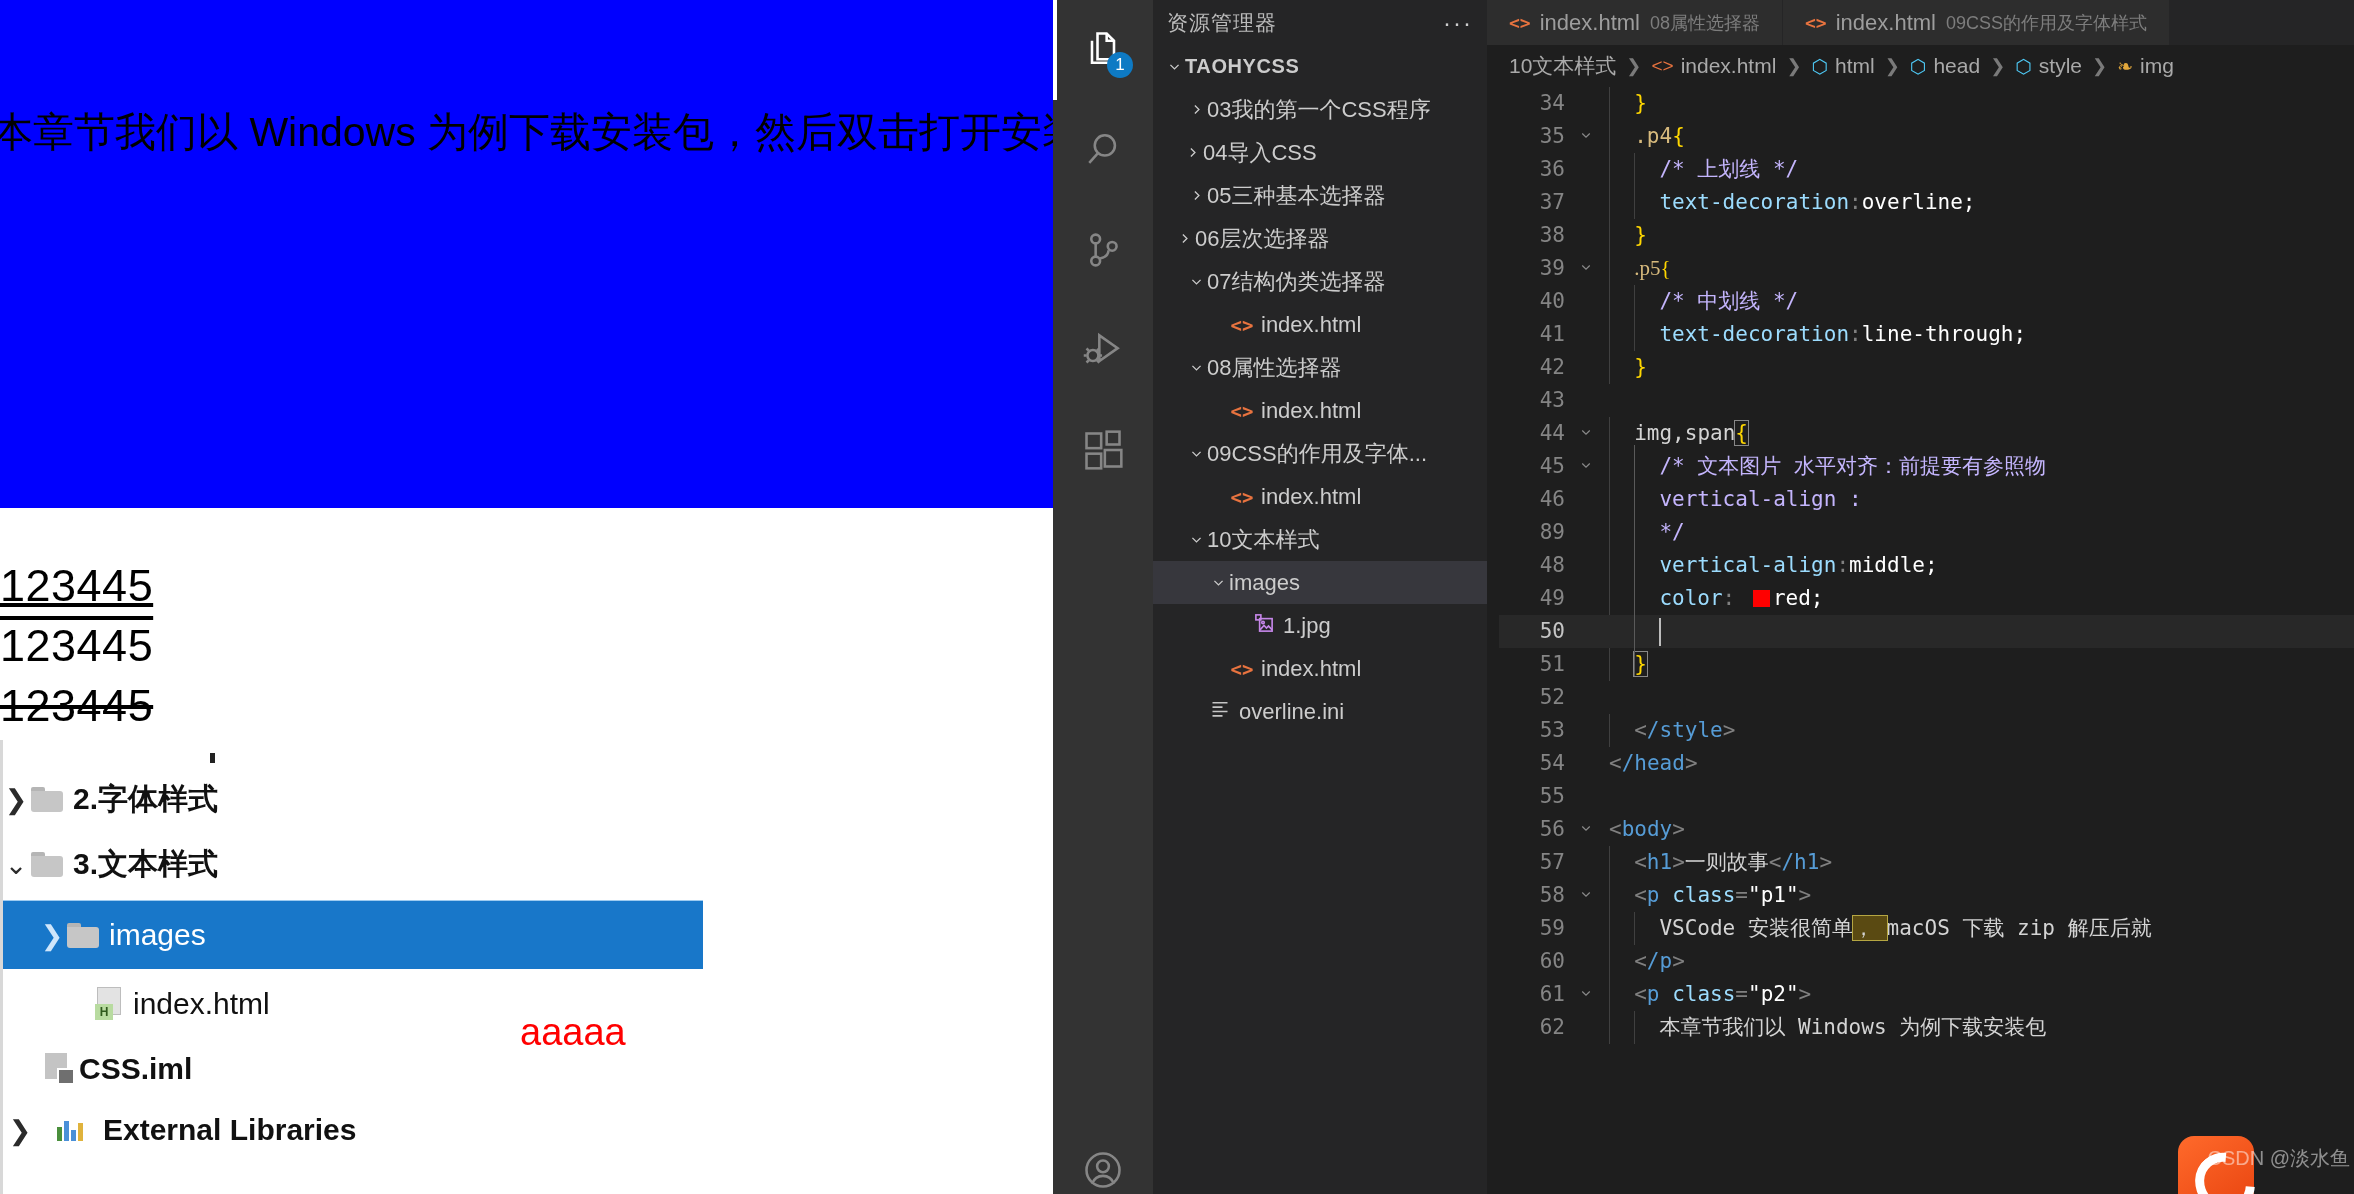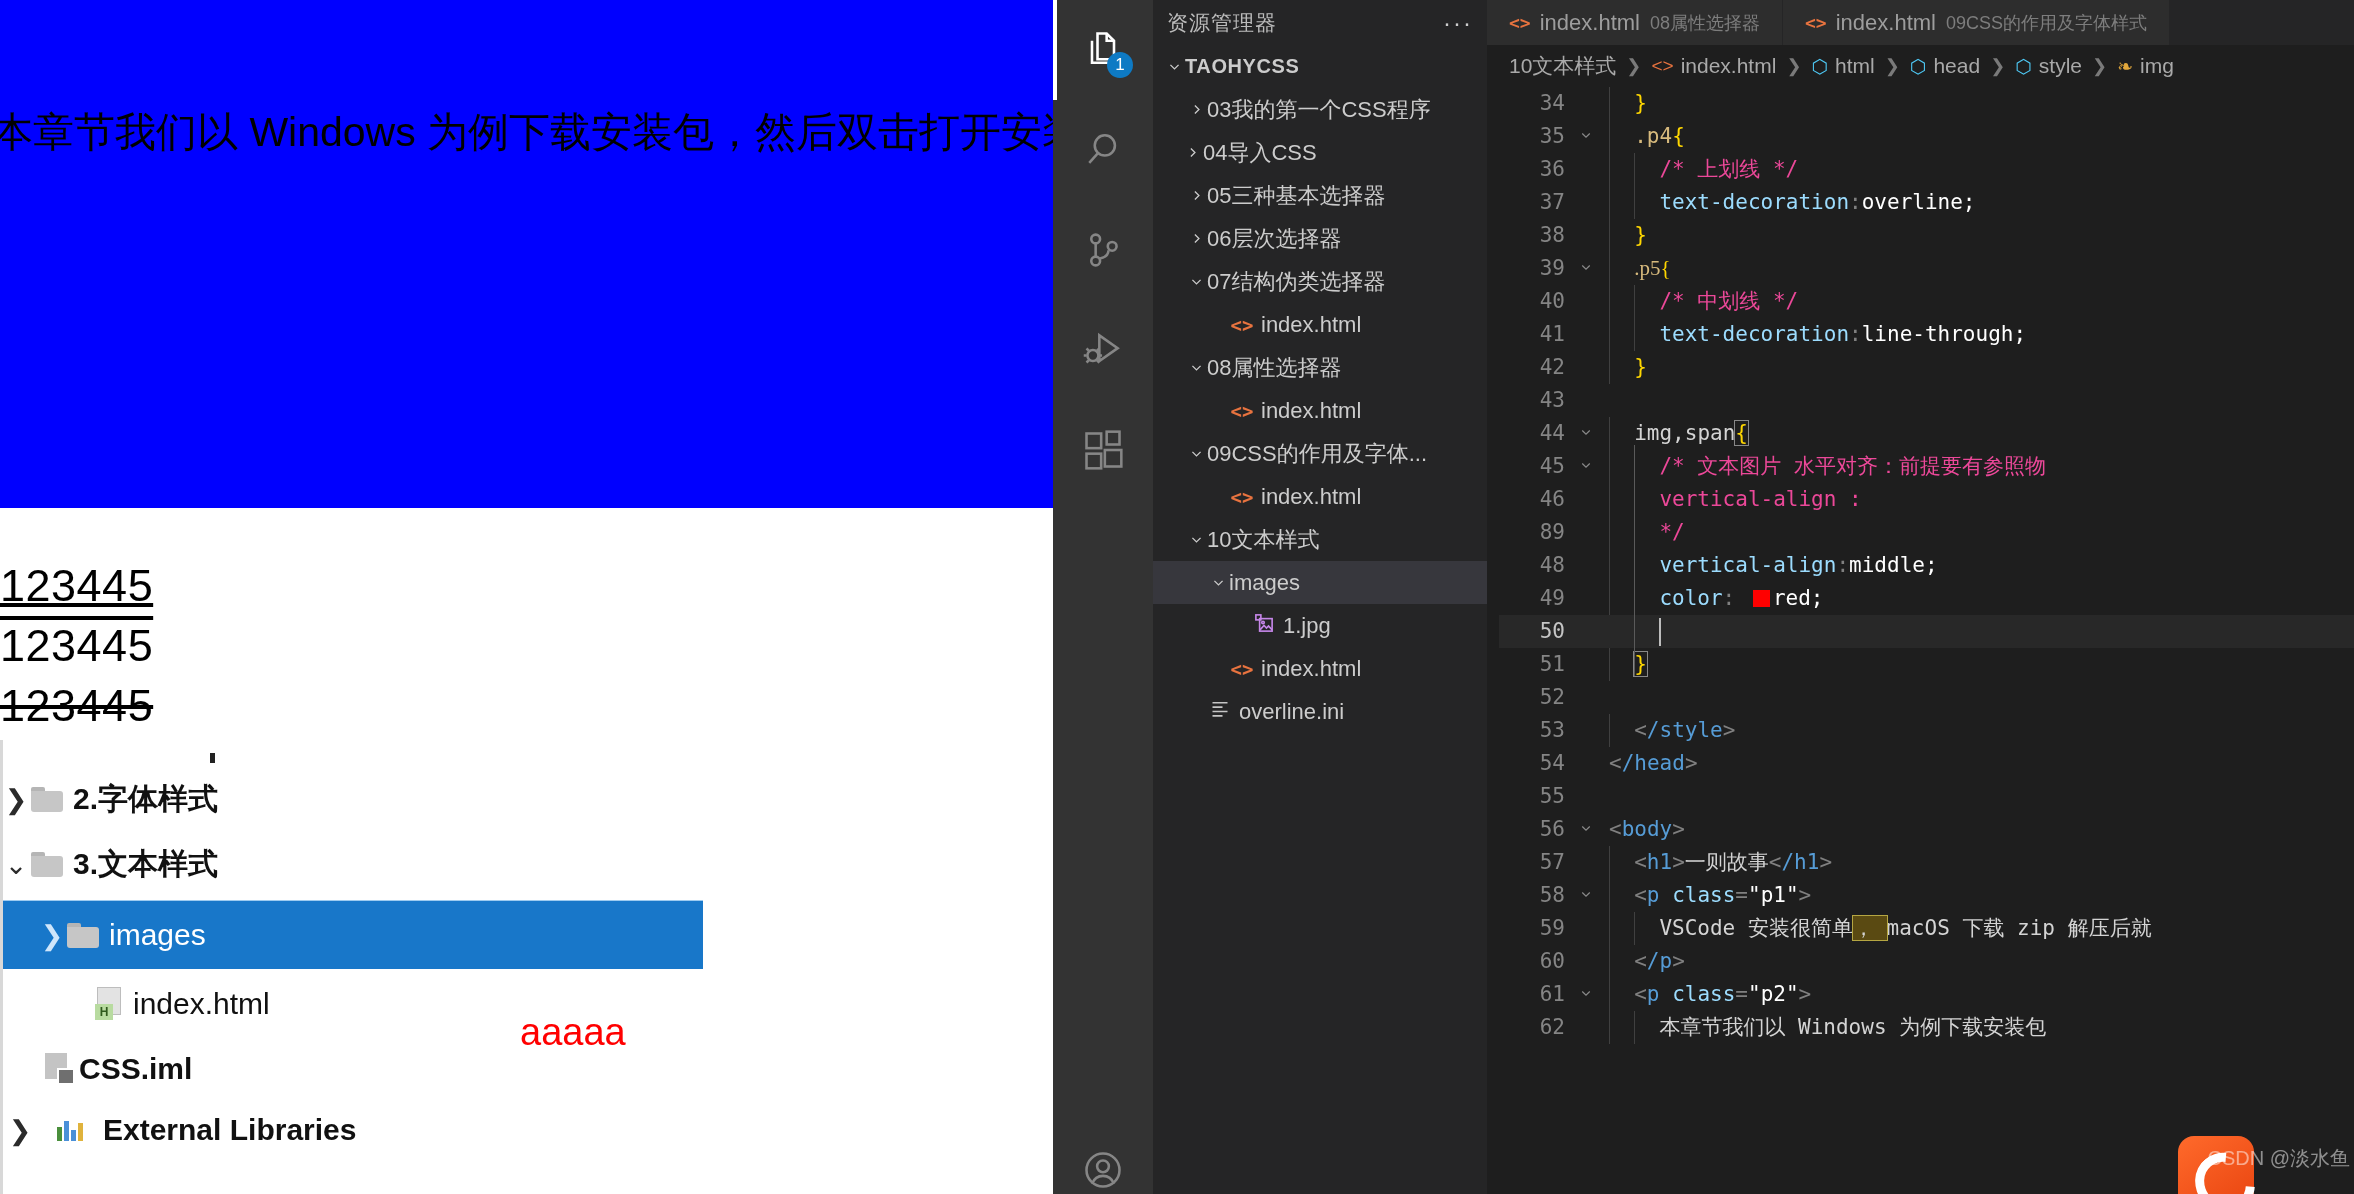--- a/index.html
+++ b/index.html
@@ -156,21 +156,21 @@
     position:absolute; left:0; width:66px; text-align:right; color:#858585; font-size:21px;
     font-family:"DejaVu Sans Mono", monospace;
   }
   .code-row.active .ln { color:#c6c6c6; }
   .fold { position:absolute; left:76px; width:22px; text-align:center; color:#8a8a8a; font-size:14px; }
   .ctext { position:absolute; left:110px; }
   .guide { position:absolute; top:0; height:33px; width:1px; background:#404040; }
   
   .t-tag{color:#569cd6}.t-attr{color:#9cdcfe}.t-punc{color:#808080}
   .t-sel{color:#d7ba7d}.t-brace{color:#ffd700}.t-prop{color:#9cdcfe}.t-val{color:#ffffff}
-  .t-cmt{color:#ec4899}.t-txt{color:#d4d4d4}
+  .t-cmt{color:#c4b5fd}.t-txt{color:#d4d4d4}
   .brace-hl{outline:1px solid #888;}
   .sq { display:inline-block; width:17px; height:17px; background:#ff0000; vertical-align:-2px; margin:0 3px 0 5px; }
   .word-hl { background:#5a4a12; outline:1px solid #b5a642; }
   #caret { position:absolute; width:2px; height:28px; background:#bdbdbd; }
   #watermark {
     position:absolute; right:0; bottom:0; width:280px; height:66px; z-index:60; pointer-events:none;
     overflow:hidden;
   }
   #wm-text { position:absolute; right:4px; bottom:22px; font-size:20px; color:rgba(255,255,255,.5); font-family:"Liberation Sans",sans-serif; white-space:nowrap;}
   #wm-logo { position:absolute; right:100px; bottom:-18px; width:76px; height:76px; border-radius:16px; background:linear-gradient(145deg,#ff6a2b,#e8430f); }
@@ -319,21 +319,21 @@
             <span class="tree-label">04导入CSS</span>
           </div>
           <div class="tree-row" style="padding-left: 32px;">
             <span class="tw">
               <svg width="13" height="13" viewBox="0 0 16 16" fill="none" stroke="#ccc" stroke-width="1.6">
                 <path d="M6 3l5 5-5 5"></path>
               </svg>
             </span>
             <span class="tree-label">05三种基本选择器</span>
           </div>
-          <div class="tree-row" style="padding-left: 32px;">
+          <div class="tree-row" style="padding-left: 20px;">
             <span class="tw">
               <svg width="13" height="13" viewBox="0 0 16 16" fill="none" stroke="#ccc" stroke-width="1.6">
                 <path d="M6 3l5 5-5 5"></path>
               </svg>
             </span>
             <span class="tree-label">06层次选择器</span>
           </div>
           <div class="tree-row" style="padding-left: 32px;">
             <span class="tw">
               <svg width="13" height="13" viewBox="0 0 16 16" fill="none" stroke="#ccc" stroke-width="1.6">

